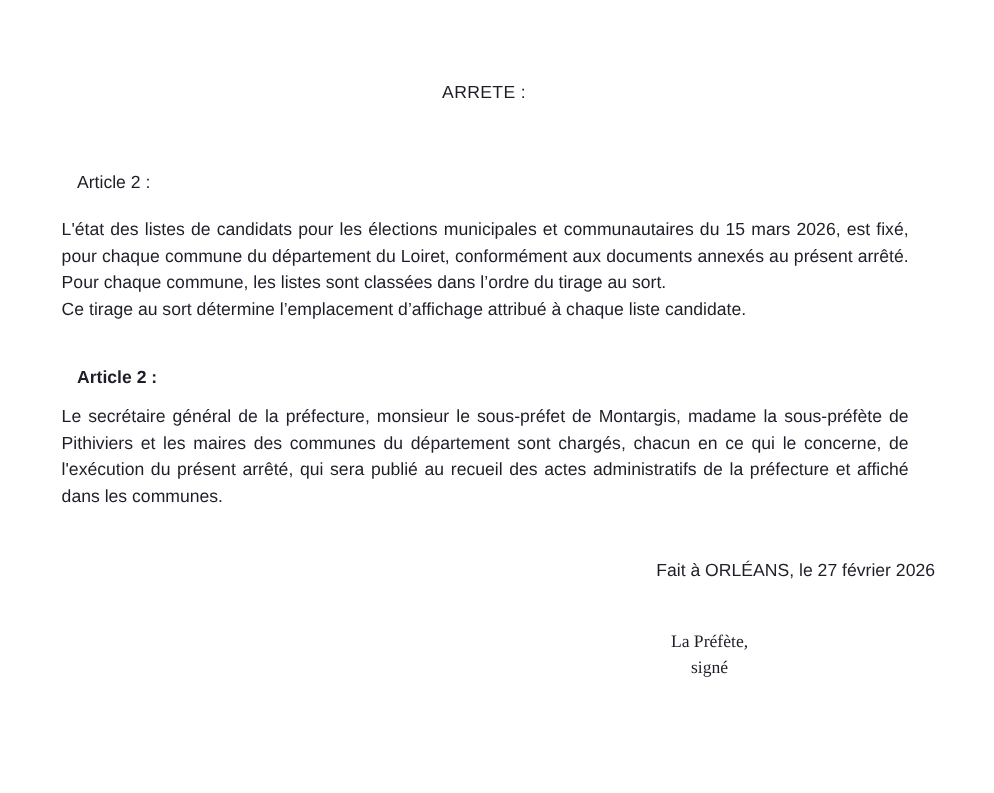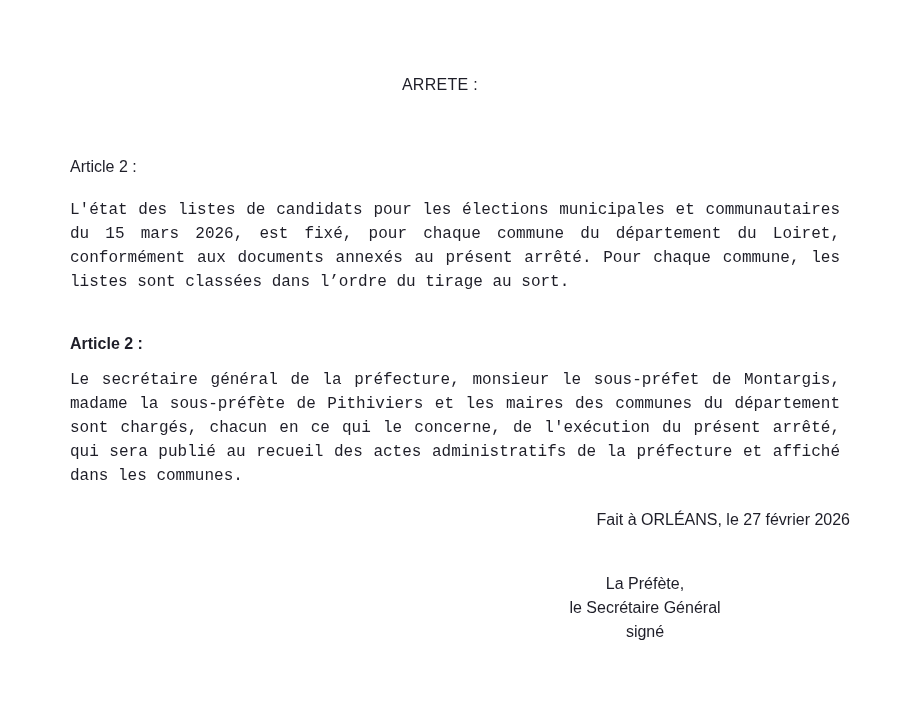--- a/index.html
+++ b/index.html
@@ -33,23 +33,22 @@
   }
   .article-heading {
     position: absolute;
     left: 70px;
     font-size: 16px;
   }
   .article-1-heading { top: 155px; }
   .article-2-heading { top: 332px; font-weight: bold; }
   .body-block {
     position: absolute;
-    left: 70px;
+    left: 56px;
     width: 770px;
-    font-family: Liberation Mono, monospace;
   }
   .body-block p {
     margin: 0;
     padding: 0;
   }
   .para-1 { top: 198px; }
   .para-1 .justified { text-align: justify; }
   .para-2 {
     top: 368px;
     text-align: justify;
@@ -63,42 +62,43 @@
   }
   .signature-block {
     position: absolute;
     top: 572px;
     left: 440px;
     width: 410px;
     text-align: center;
   }
   .signature-block div {
     line-height: 24px;
+    font-family: Liberation Serif, serif;
   }
 </style>
 </head>
 <body>
 
 <div class="page">
 
   <div class="doc-title">ARRETE :</div>
 
   <div class="article-heading article-1-heading">Article 2 :</div>
 
   <div class="body-block para-1">
     <p class="justified">L'état des listes de candidats pour les élections municipales et communautaires du 15 mars 2026, est fixé, pour chaque commune du département du Loiret, conformément aux documents annexés au présent arrêté. Pour chaque commune, les listes sont classées dans l’ordre du tirage au sort.</p>
+    <p>Ce tirage au sort détermine l’emplacement d’affichage attribué à chaque liste candidate.</p>
   </div>
 
   <div class="article-heading article-2-heading">Article 2 :</div>
 
   <div class="body-block para-2">
     <p>Le secrétaire général de la préfecture, monsieur le sous-préfet de Montargis, madame la sous-préfète de Pithiviers et les maires des communes du département sont chargés, chacun en ce qui le concerne, de l'exécution du présent arrêté, qui sera publié au recueil des actes administratifs de la préfecture et affiché dans les communes.</p>
   </div>
 
   <div class="closing-date">Fait à ORLÉANS, le 27 février 2026</div>
 
   <div class="signature-block">
     <div>La Préfète,</div>
-    <div>le Secrétaire Général</div>
     <div>signé</div>
   </div>
 
 </div>
 
 </body></html>

